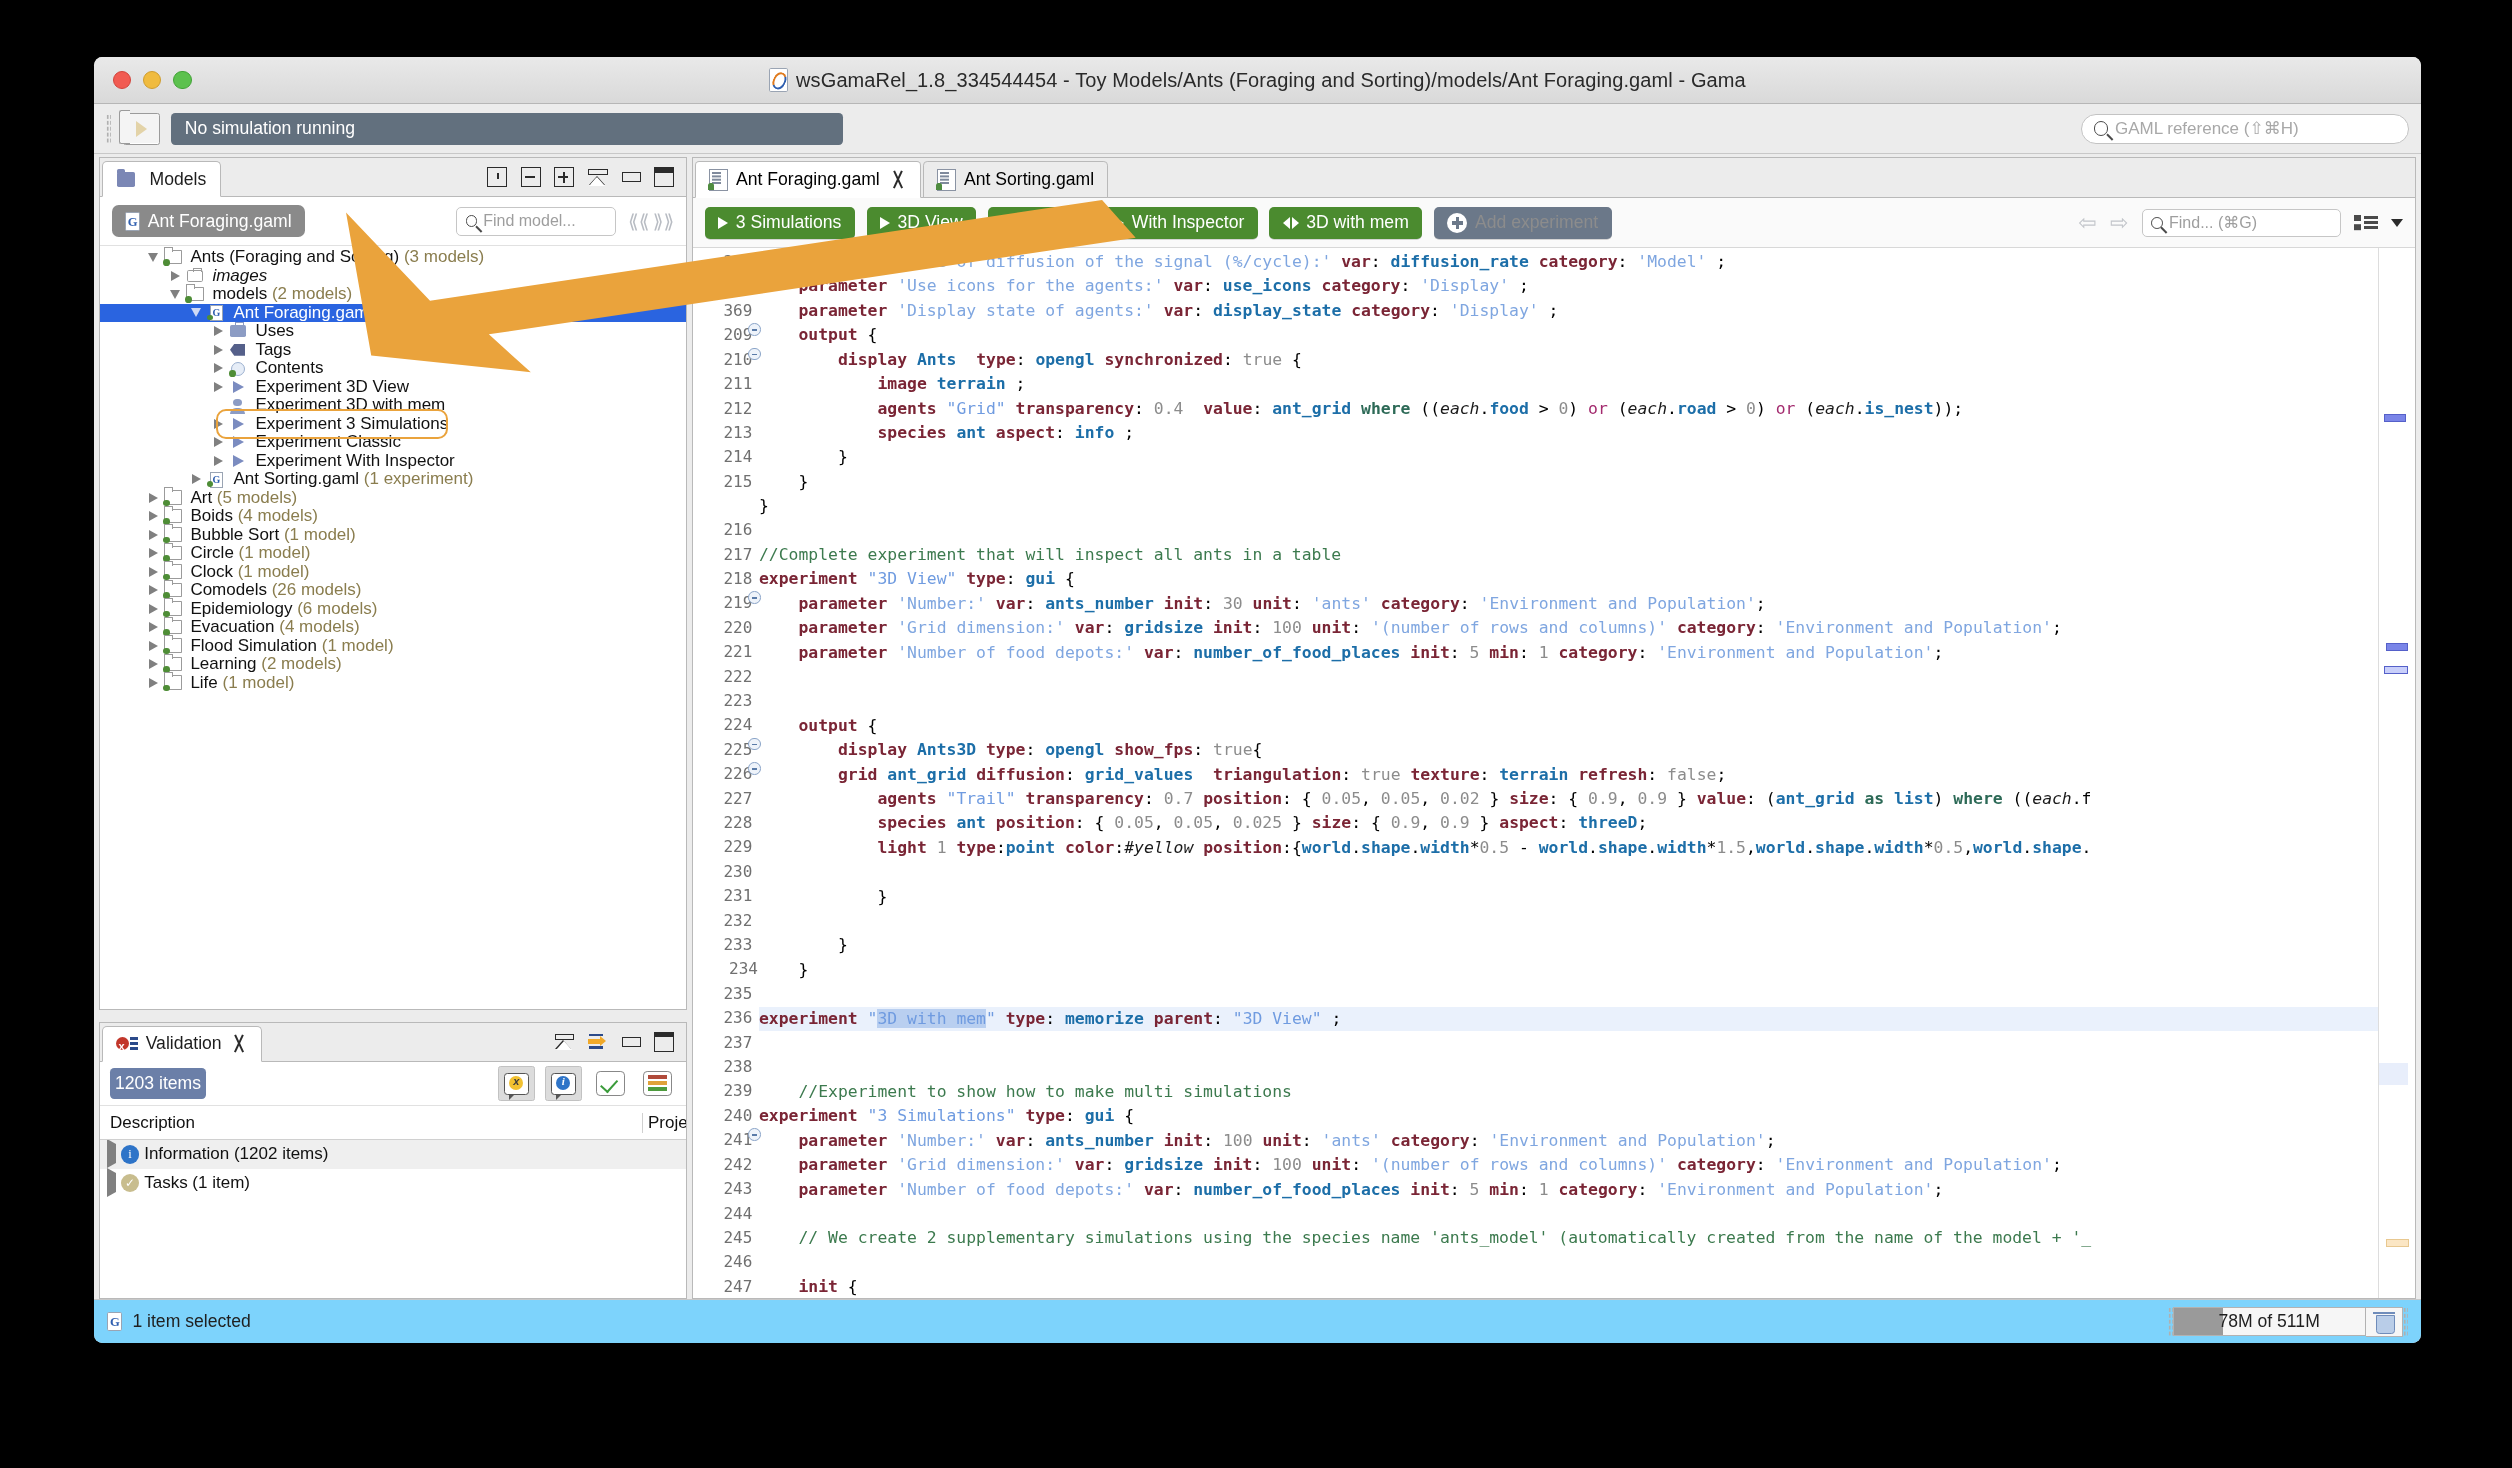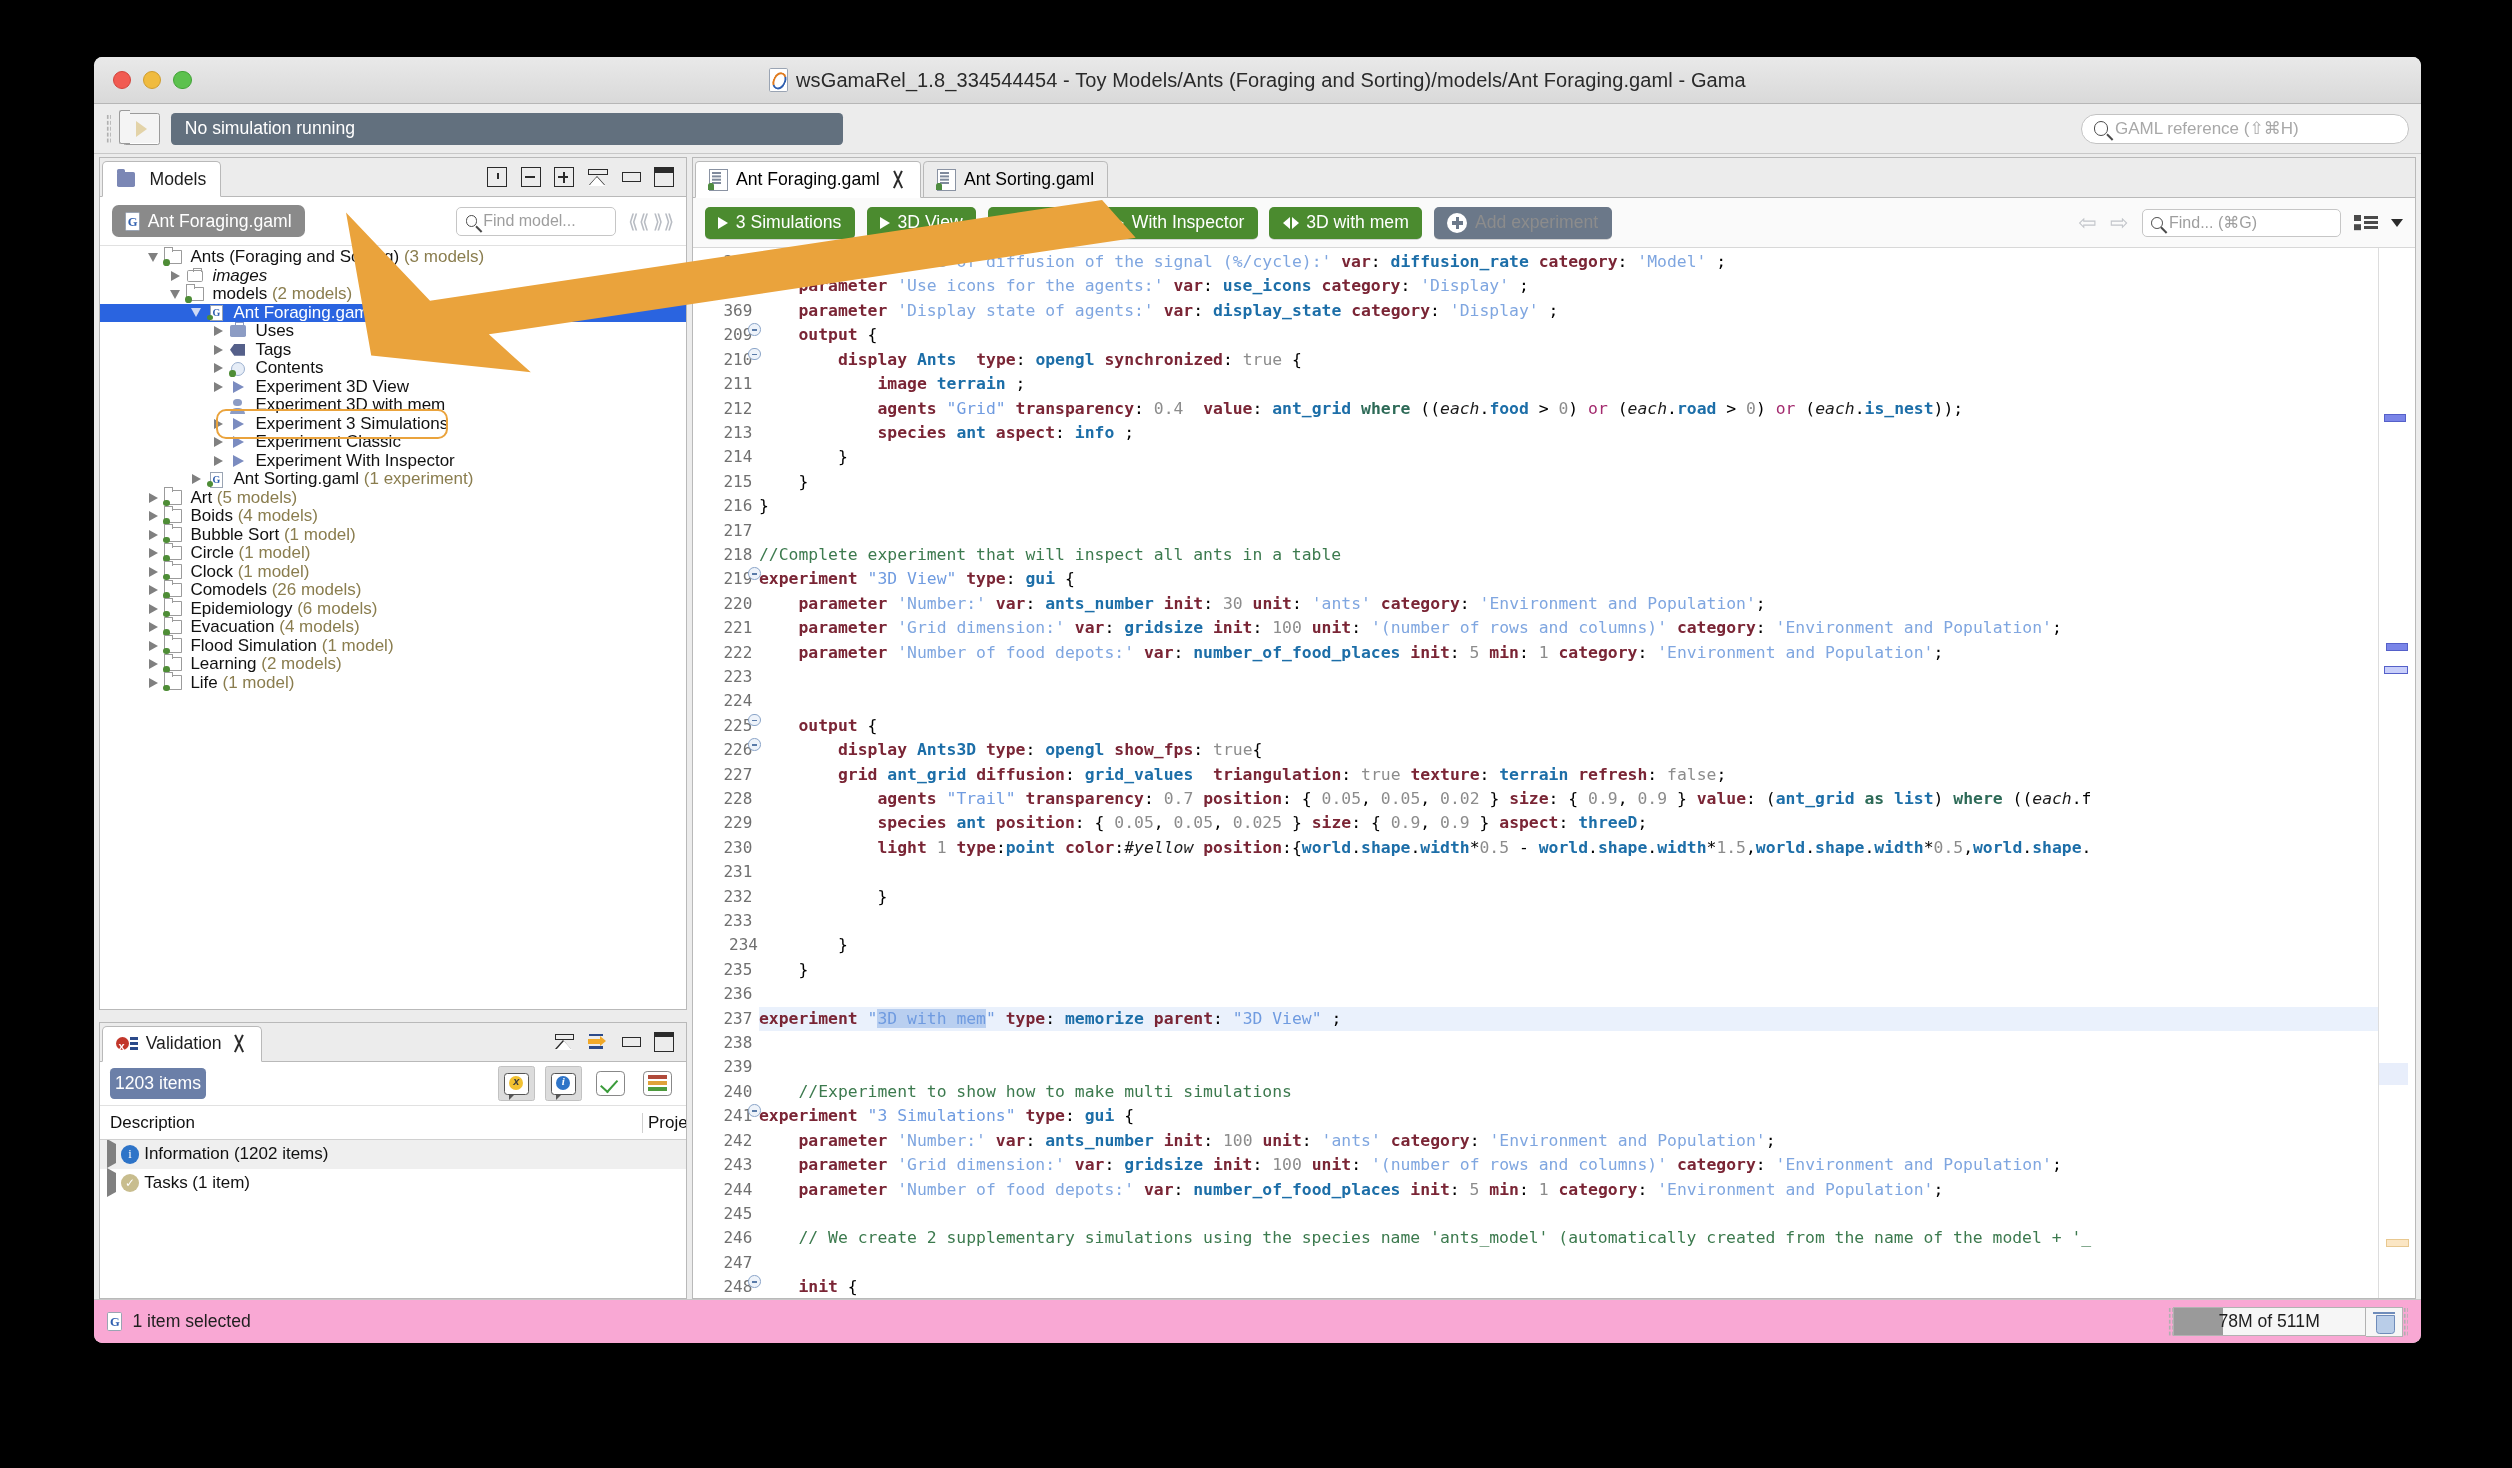--- a/index.html
+++ b/index.html
@@ -252,21 +252,21 @@
   .grey{color:#8c8c8c;}
   .pink{color:#a32a6e;}
   .hlline{background:#eaf1fc;}
   .selword{background:#b9cff0;}
   .minimap{position:absolute;right:0;top:0;width:37px;height:100%;border-left:0.8px solid #ddd;background:#fff;}
   .mm{position:absolute;height:7.6px;background:#7a85e8;border:0.8px solid #5560c9;}
   .mm.pale{background:#c9cffa;}
   .mm.orange{background:#fbe6c4;border-color:#e8c890;}
   .mm.blue{background:#e8eefb;border:none;}
   
-  .statusbar{height:44px;flex:0 0 44px;background:#f9a8d4;border-top:0.8px solid #c8c8c8;display:flex;align-items:center;padding:0 13.4px;gap:10px;font-size:17.6px;color:#1f1f1f;}
+  .statusbar{height:44px;flex:0 0 44px;background:#7dd3fc;border-top:0.8px solid #c8c8c8;display:flex;align-items:center;padding:0 13.4px;gap:10px;font-size:17.6px;color:#1f1f1f;}
   .memwrap{margin-left:auto;display:flex;align-items:center;gap:0;}
   .membar{width:193px;height:28.6px;border:0.8px solid #b2b2b2;background:#f6f6f6;position:relative;display:flex;align-items:center;justify-content:center;font-size:17.6px;}
   .memfill{position:absolute;left:0;top:0;bottom:0;width:49px;background:#9a9a9a;}
   .trash{width:37px;height:30px;border:0.8px solid #b2b2b2;border-left:none;background:#f6f6f6;position:relative;}
   .trash:before{content:"";position:absolute;left:10px;top:7.6px;width:17px;height:17px;border:1.7px solid #6f8cba;border-radius:0 0 3.4px 3.4px;background:#b9cde8;}
   .trash:after{content:"";position:absolute;left:7.6px;top:4.2px;width:22px;height:2.5px;background:#6f8cba;}
   
   .bigarrow{position:absolute;left:0;top:0;width:100%;height:100%;pointer-events:none;}
 </style>
 </head>
@@ -703,21 +703,21 @@
                 <div class="ln" style="position:relative;">206</div>
                 <div class="ln" style="position:relative;">207</div>
                 <div class="ln" style="position:relative;">369</div>
                 <div class="ln" style="position:relative;">209<span class="fold"></span></div>
                 <div class="ln" style="position:relative;">210<span class="fold"></span></div>
                 <div class="ln" style="position:relative;">211</div>
                 <div class="ln" style="position:relative;">212</div>
                 <div class="ln" style="position:relative;">213</div>
                 <div class="ln" style="position:relative;">214</div>
                 <div class="ln" style="position:relative;">215</div>
-                <div class="ln" style="position:relative;">216</div>
+                <div class="ln" style="position:relative;margin-top:24px;">216</div>
                 <div class="ln" style="position:relative;">217</div>
                 <div class="ln" style="position:relative;">218</div>
                 <div class="ln" style="position:relative;">219<span class="fold"></span></div>
                 <div class="ln" style="position:relative;">220</div>
                 <div class="ln" style="position:relative;">221</div>
                 <div class="ln" style="position:relative;">222</div>
                 <div class="ln" style="position:relative;">223</div>
                 <div class="ln" style="position:relative;">224</div>
                 <div class="ln" style="position:relative;">225<span class="fold"></span></div>
                 <div class="ln" style="position:relative;">226<span class="fold"></span></div>

